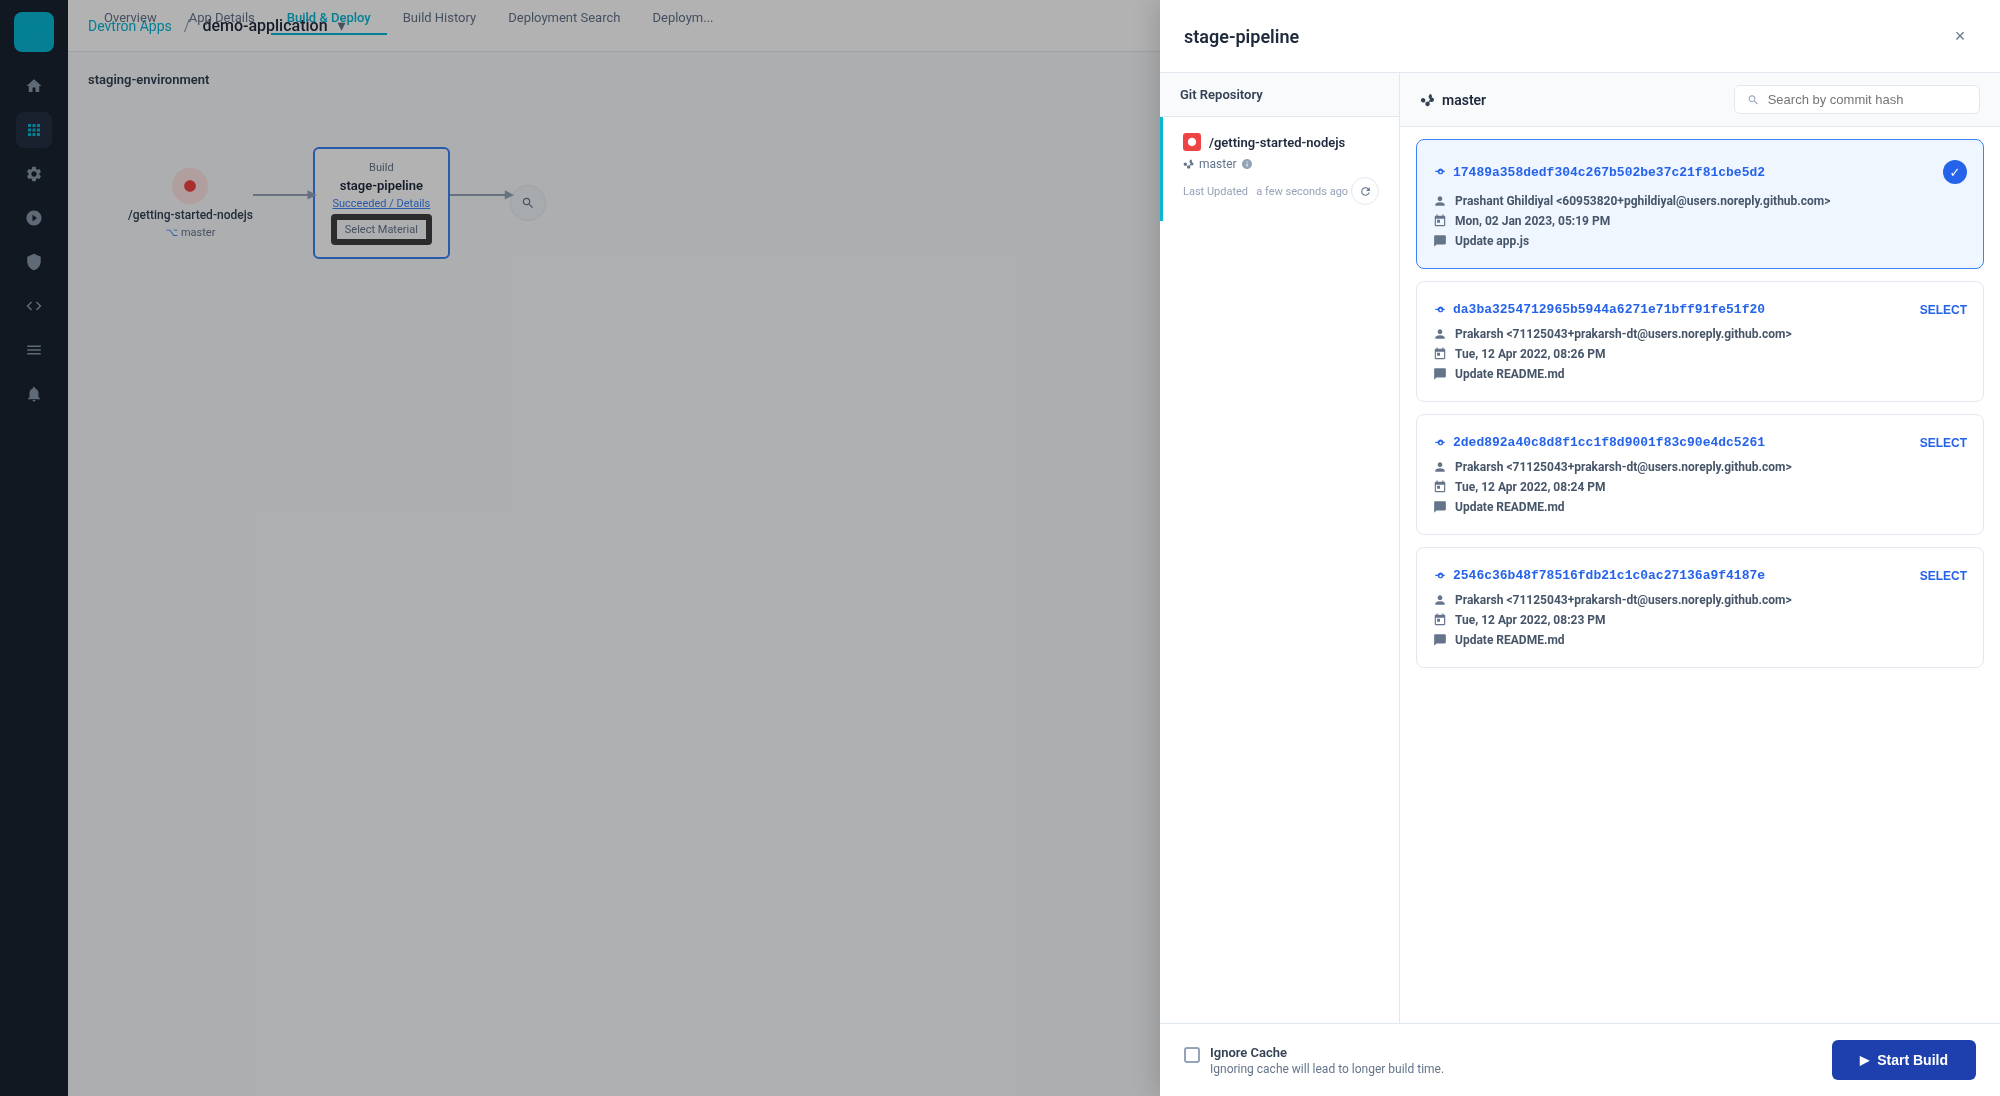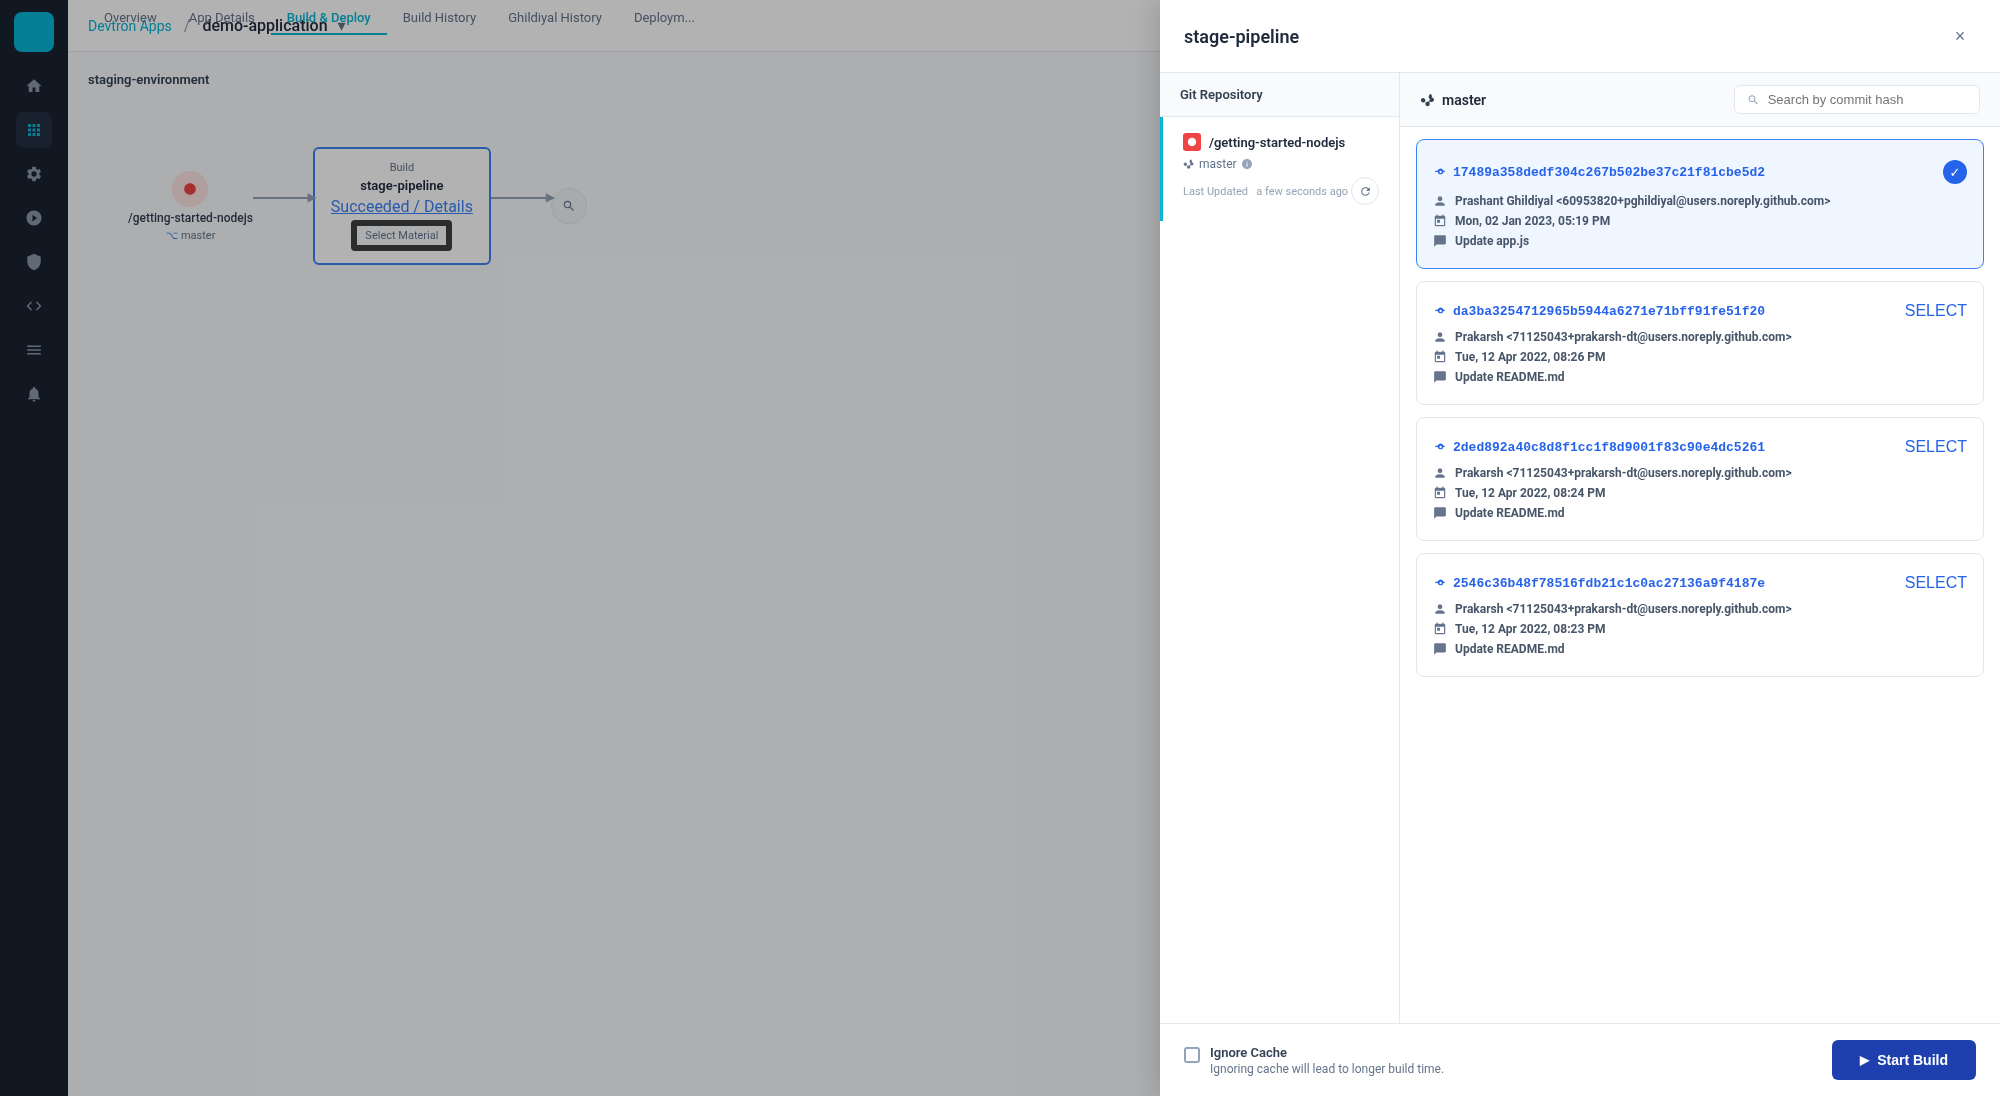--- a/index.html
+++ b/index.html
@@ -149,21 +149,21 @@
       border: 2px solid #3b82f6;
       border-radius: 6px;
       padding: 12px 16px;
       background: #fff;
       display: flex; flex-direction: column;
       align-items: center; gap: 4px;
       min-width: 120px;
     }
     .build-label { font-size: 11px; color: #64748b; }
     .build-name { font-size: 13px; color: #1e293b; font-weight: 600; }
-    .build-status { font-size: 16px; color: #10b981; }
+    .build-status { font-size: 11px; color: #10b981; }
     .build-status span { color: #3b82f6; text-decoration: underline; cursor: pointer; }
     .select-material {
       font-size: 11px;
       color: #64748b;
       border: 6px solid #404040;
       border-radius: 4px;
       padding: 3px 8px;
       background: #f8fafc;
       cursor: pointer;
     }
@@ -372,22 +372,22 @@
 
     .selected-check {
       width: 24px; height: 24px;
       background: #2563eb;
       border-radius: 50%;
       display: flex; align-items: center; justify-content: center;
       color: #fff; font-size: 13px;
     }
 
     .select-btn {
-      font-size: 16px;
-      font-weight: 400;
+      font-size: 12px;
+      font-weight: 700;
       color: #2563eb;
       background: transparent;
       border: none;
       cursor: pointer;
       padding: 0;
     }
 
     .commit-meta {
       display: flex; flex-direction: column; gap: 6px;
     }
@@ -498,21 +498,21 @@
   <span class="breadcrumb">Devtron Apps</span>
   <span class="breadcrumb-sep">/</span>
   <span class="breadcrumb-current">demo-application</span>
   <span style="color:#64748b; margin-left:2px; cursor:pointer;">▾</span>
 
   <div class="topbar-nav">
     <div class="nav-tab">Overview</div>
     <div class="nav-tab">App Details</div>
     <div class="nav-tab active">Build &amp; Deploy</div>
     <div class="nav-tab">Build History</div>
-    <div class="nav-tab">Ghildiyal History</div>
+    <div class="nav-tab">Deployment Search</div>
     <div class="nav-tab">Deploym...</div>
   </div>
 </div>
 
 <div class="main-content">
   <div class="env-label">staging-environment</div>
 
   <div class="pipeline-flow">
 
     <div class="pipeline-node">

